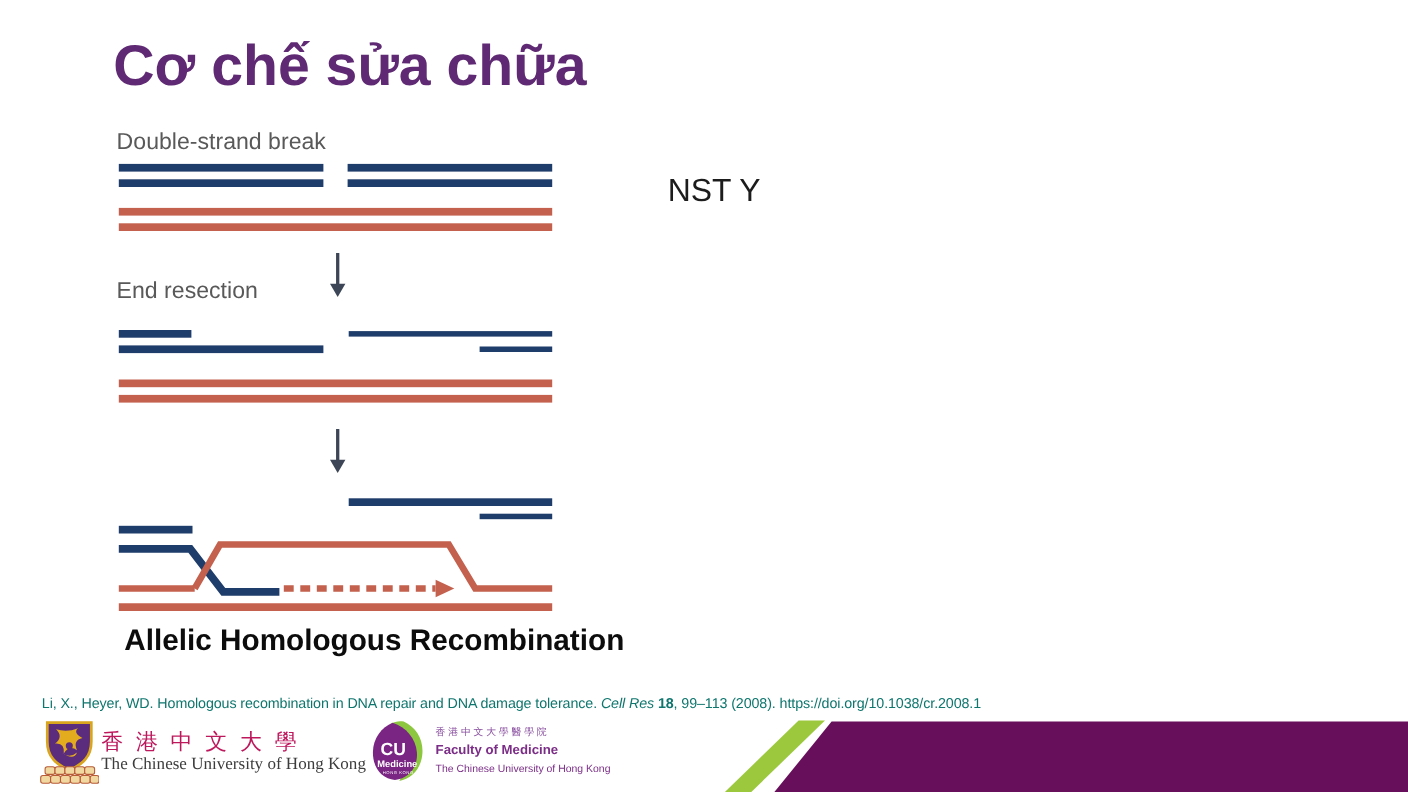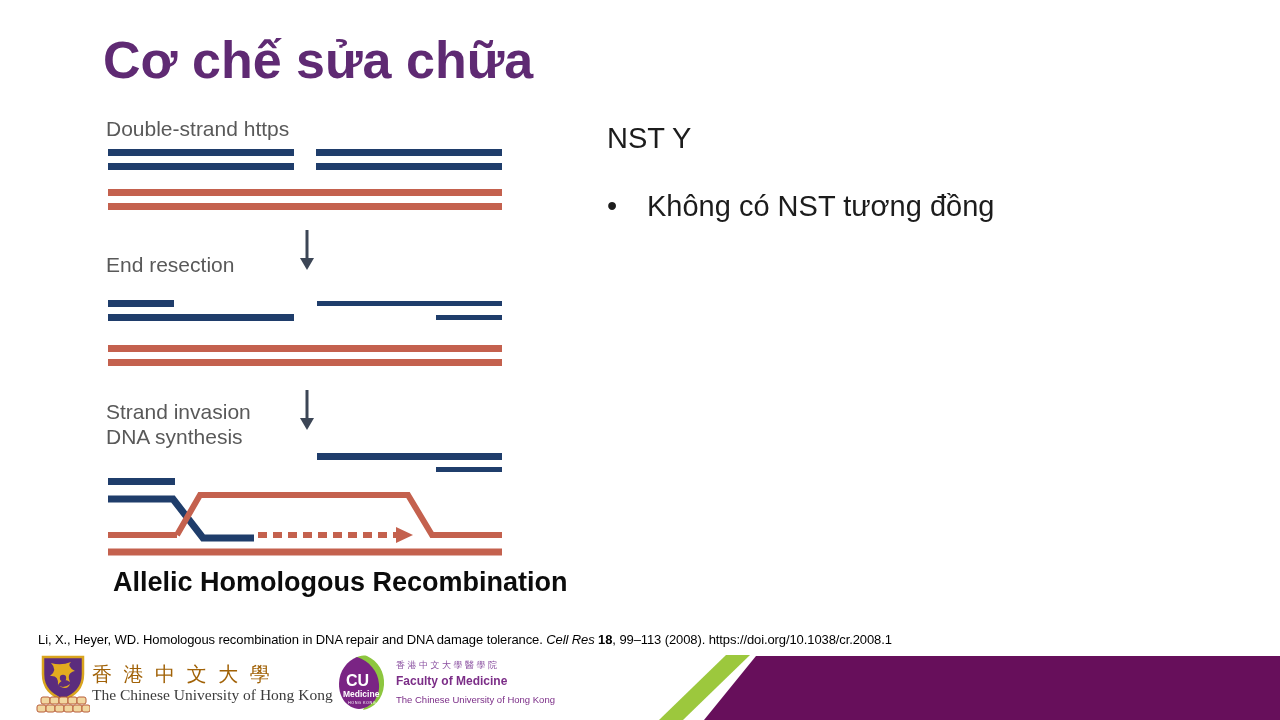--- a/index.html
+++ b/index.html
@@ -6,28 +6,28 @@
   .slide{position:relative;width:1280px;height:720px;background:#ffffff;overflow:hidden;
          font-family:"Liberation Sans","DejaVu Sans",sans-serif;}
   .abs{position:absolute;}
 
   .title{left:103px;top:30px;font-size:52px;font-weight:700;color:var(--title-purple,#5f2a73);margin:0;white-space:nowrap;}
 
   .dlabel{color:var(--label-gray,#595959);font-size:21px;line-height:25px;white-space:nowrap;}
 
   .caption{left:113px;top:567px;font-size:27px;font-weight:700;color:#0c0c0c;white-space:nowrap;}
 
-  .body-line{left:607px;font-size:29px;color:#1c1c1c;white-space:nowrap;}
+  .body-line{left:607px;font-size:29px;color:#1c1c1c;white-space:nowrap;margin-top:36px;}
   .marker{display:inline-block;width:40px;}
 
-  .citation{left:38px;top:632px;font-size:13px;color:#000000;letter-spacing:-0.1px;white-space:nowrap;}
+  .citation{left:38px;top:632px;font-size:13px;color:#0f766e;letter-spacing:-0.1px;white-space:nowrap;}
   .it{font-style:italic;}
   .bd{font-weight:700;}
 
-  .cuhk-cn{left:92px;top:661px;font-size:20px;color:#a16207;letter-spacing:3px;white-space:nowrap;}
+  .cuhk-cn{left:92px;top:661px;font-size:20px;color:#be185d;letter-spacing:3px;white-space:nowrap;}
   .cuhk-en{left:92px;top:686px;font-family:"Liberation Serif","DejaVu Serif",serif;font-size:15.5px;color:#3c3c3c;white-space:nowrap;}
   .cumed-cn{left:396px;top:659px;font-size:9px;color:#8a50a0;letter-spacing:2.5px;white-space:nowrap;}
   .cumed-fac{left:396px;top:674px;font-size:12px;font-weight:700;color:var(--cumed-purple,#7b2d87);white-space:nowrap;}
   .cumed-uni{left:396px;top:694px;font-size:9.5px;color:var(--cumed-purple,#7b2d87);white-space:nowrap;}
 
   
   .fb{fill:var(--dna-blue,#1f3d6b);}
   .fr{fill:var(--dna-red,#c4614e);}
   .lb{stroke:var(--dna-blue,#1f3d6b);fill:none;}
   .lr{stroke:var(--dna-red,#c4614e);fill:none;}
@@ -39,26 +39,22 @@
   .ft-purple{fill:var(--footer-purple,#670f5b);}
   .ft-green{fill:var(--footer-green,#9cc83d);}
 </style>
 </head>
 <body>
 
 <div class="slide">
 
   <h1 class="abs title">Cơ chế sửa chữa</h1>
 
-  <div class="abs dlabel" style="left:106px;top:116px;">Double-strand https</div>
+  <div class="abs dlabel" style="left:106px;top:116px;">Double-strand break</div>
   <div class="abs dlabel" style="left:106px;top:252px;">End resection</div>
-  <div class="abs dlabel" style="left:106px;top:399px;">
-    <span>Strand invasion</span><br>
-    <span>DNA synthesis</span>
-  </div>
 
   <svg class="abs" style="left:100px;top:140px;" width="410" height="420" viewBox="0 0 410 420">
 
     <g>
       <rect class="fb" x="8" y="9" width="186" height="7"></rect>
       <rect class="fb" x="8" y="23" width="186" height="7"></rect>
       <rect class="fb" x="216" y="9" width="186" height="7"></rect>
       <rect class="fb" x="216" y="23" width="186" height="7"></rect>
     </g>
     <g>
@@ -96,23 +92,20 @@
         <line class="lr dash" stroke-width="6" x1="158" y1="395" x2="296" y2="395"></line>
         <polygon class="frh" points="296,387 313,395 296,403"></polygon>
       </g>
       <line class="lr" stroke-width="7" x1="8" y1="412" x2="402" y2="412"></line>
     </g>
   </svg>
 
   <div class="abs caption">Allelic Homologous Recombination</div>
 
   <div class="abs body-line" style="top:122px;">NST Y</div>
-  <div class="abs body-line" style="top:190px;">
-    <span class="marker">•</span><span>Không có NST tương đồng</span>
-  </div>
 
   <div class="abs citation">
     <span>Li, X., Heyer, WD. Homologous recombination in DNA repair and DNA damage tolerance. </span><span class="it">Cell Res</span><span class="bd"> 18</span><span>, 99–113 (2008). https://doi.org/10.1038/cr.2008.1</span>
   </div>
 
   <svg class="abs" style="left:36px;top:654px;" width="54" height="60" viewBox="0 0 54 60">
     <path d="M7,3 h40 v17 c0,14 -8,21 -20,26 C15,41 7,34 7,20 Z" fill="#5b2c7d" stroke="#d9a41e" stroke-width="2.5"></path>
     <path d="M15,9 q7,7 -1,13 q9,-1 8,9 q5,-8 12,-3 q-4,-9 5,-11 q-9,-5 -4,-9 q-10,4 -20,1" fill="#e3ac1f"></path>
     <circle cx="27" cy="24" r="3.2" fill="#5b2c7d"></circle>
     <path d="M20,30 q7,6 14,0 q-3,8 -14,0" fill="#e3ac1f"></path>

